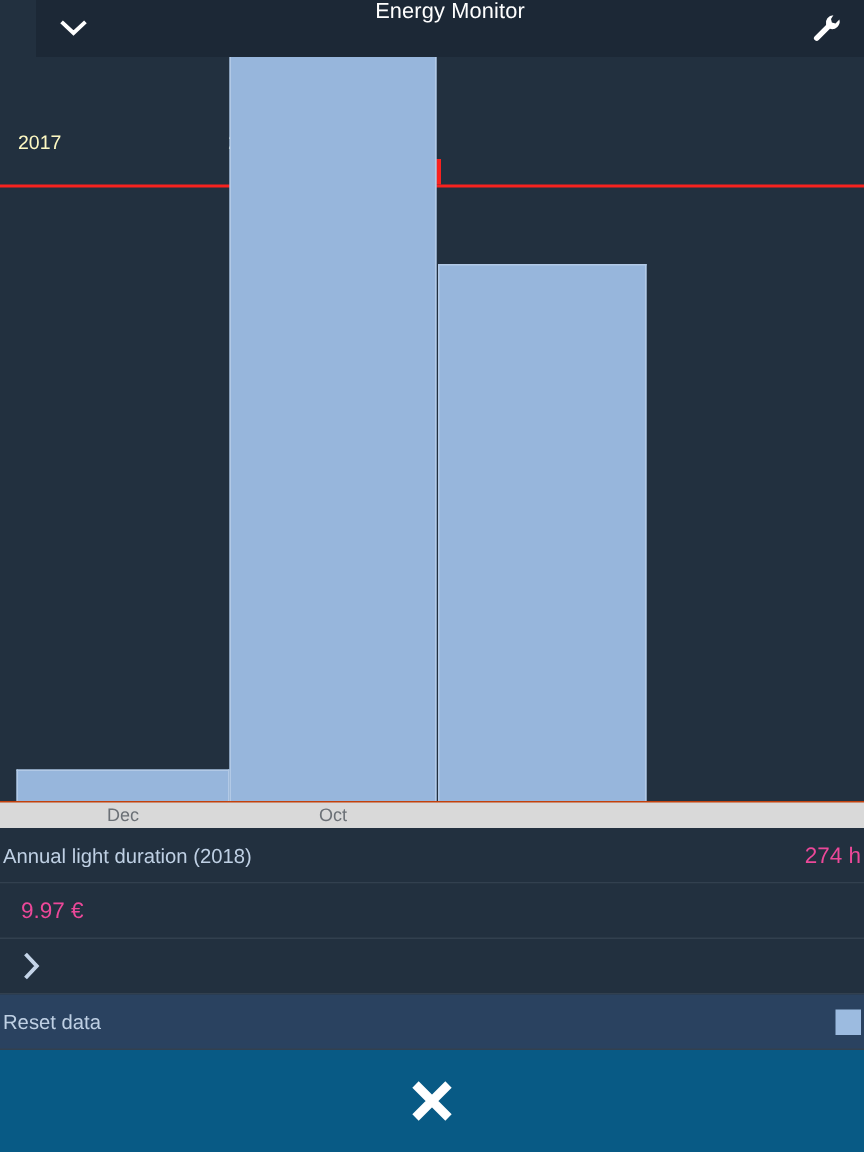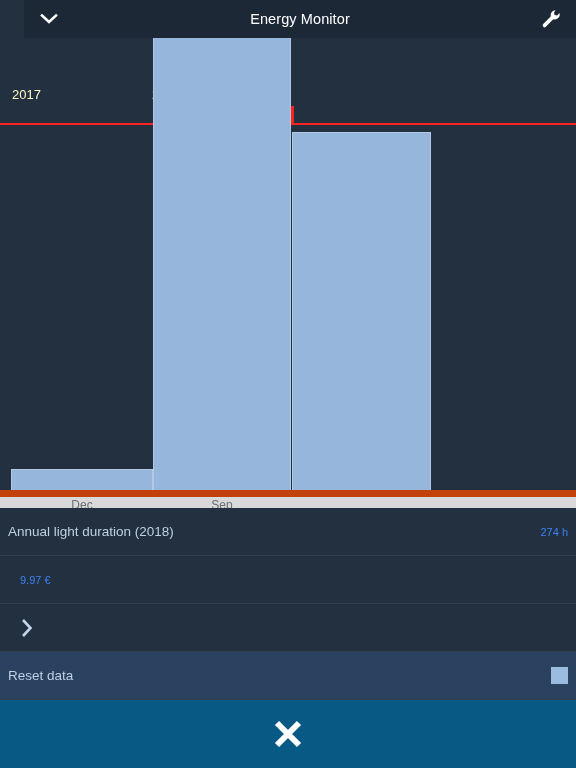--- a/index.html
+++ b/index.html
@@ -20,21 +20,20 @@
     flex-direction: column;
   }
 
   
   .titlebar {
     position: relative;
     height: 38px;
     flex: 0 0 38px;
     background: #1c2836;
     display: flex;
-    align-items: center;
     margin-left: 24px;
   }
   .titlebar-title {
     position: absolute;
     left: 0; right: 0;
     text-align: center;
     color: #ffffff;
     font-size: 14.5px;
     letter-spacing: .1px;
   }
@@ -100,56 +99,56 @@
     border: 1px solid #b2c9e6;
     border-bottom: none;
   }
 
   .axis-band {
     position: absolute;
     left: 0; right: 0;
     bottom: 0;
     height: 18px;
     background: #d9d9d9;
-    border-top: 7px solid #c2410c;
+    border-top: 1px solid #c2410c;
   }
   .axis-tick-label {
     position: absolute;
     top: 1px;
     color: #6b7076;
     font-size: 12px;
     text-align: center;
     transform: translateX(-50%);
   }
 
   
   .list {
     flex: 0 0 auto;
     background: #22303f;
   }
   .row {
     position: relative;
-    height: 48px;
+    height: 37px;
     display: flex;
     align-items: center;
-    padding: 0 8px;
+    padding: 0 2px;
     border-bottom: 1px solid #32404f;
     background: #22303f;
   }
   .row.highlight { background: #2a4260; }
   .row-label {
     color: #bfd0e4;
     font-size: 13.5px;
     flex: 1 1 auto;
     white-space: nowrap;
     overflow: hidden;
   }
   .row-value {
-    color: #3b82f6;
-    font-size: 11px;
+    color: #ec4899;
+    font-size: 15px;
     margin-left: 12px;
     white-space: nowrap;
   }
   .chev-right { display: block; margin-left: 12px; }
   .swatch {
     width: 17px;
     height: 17px;
     background: #9cbbe0;
     margin-left: 12px;
     flex: 0 0 auto;
@@ -199,21 +198,21 @@
     <div class="ref-badge">346 h</div>
 
     <div class="plot" id="plot">
         <div class="bar" style="left: 11px; width: 142px; height: 21px; background: rgb(151, 182, 220);"></div>
         <div class="bar" style="left: 153px; width: 138px; height: 599px; background: rgb(151, 182, 220);"></div>
         <div class="bar" style="left: 292px; width: 139px; height: 358px; background: rgb(151, 182, 220);"></div>
       </div>
 
     <div class="axis-band" id="axis-band">
         <div class="axis-tick-label" style="left: 82px;">Dec</div>
-        <div class="axis-tick-label" style="left: 222px;">Sep</div>
+        <div class="axis-tick-label" style="left: 222px;">Oct</div>
         <div class="axis-tick-label" style="left: 361.5px; margin-top: 20px;">Feb</div>
       </div>
   </div>
 
   <div class="list" id="list">
       <div class="row">
         <div class="row-label">Annual light duration (2018)</div>
         <div class="row-value">274 h</div>
       </div>
       <div class="row">

